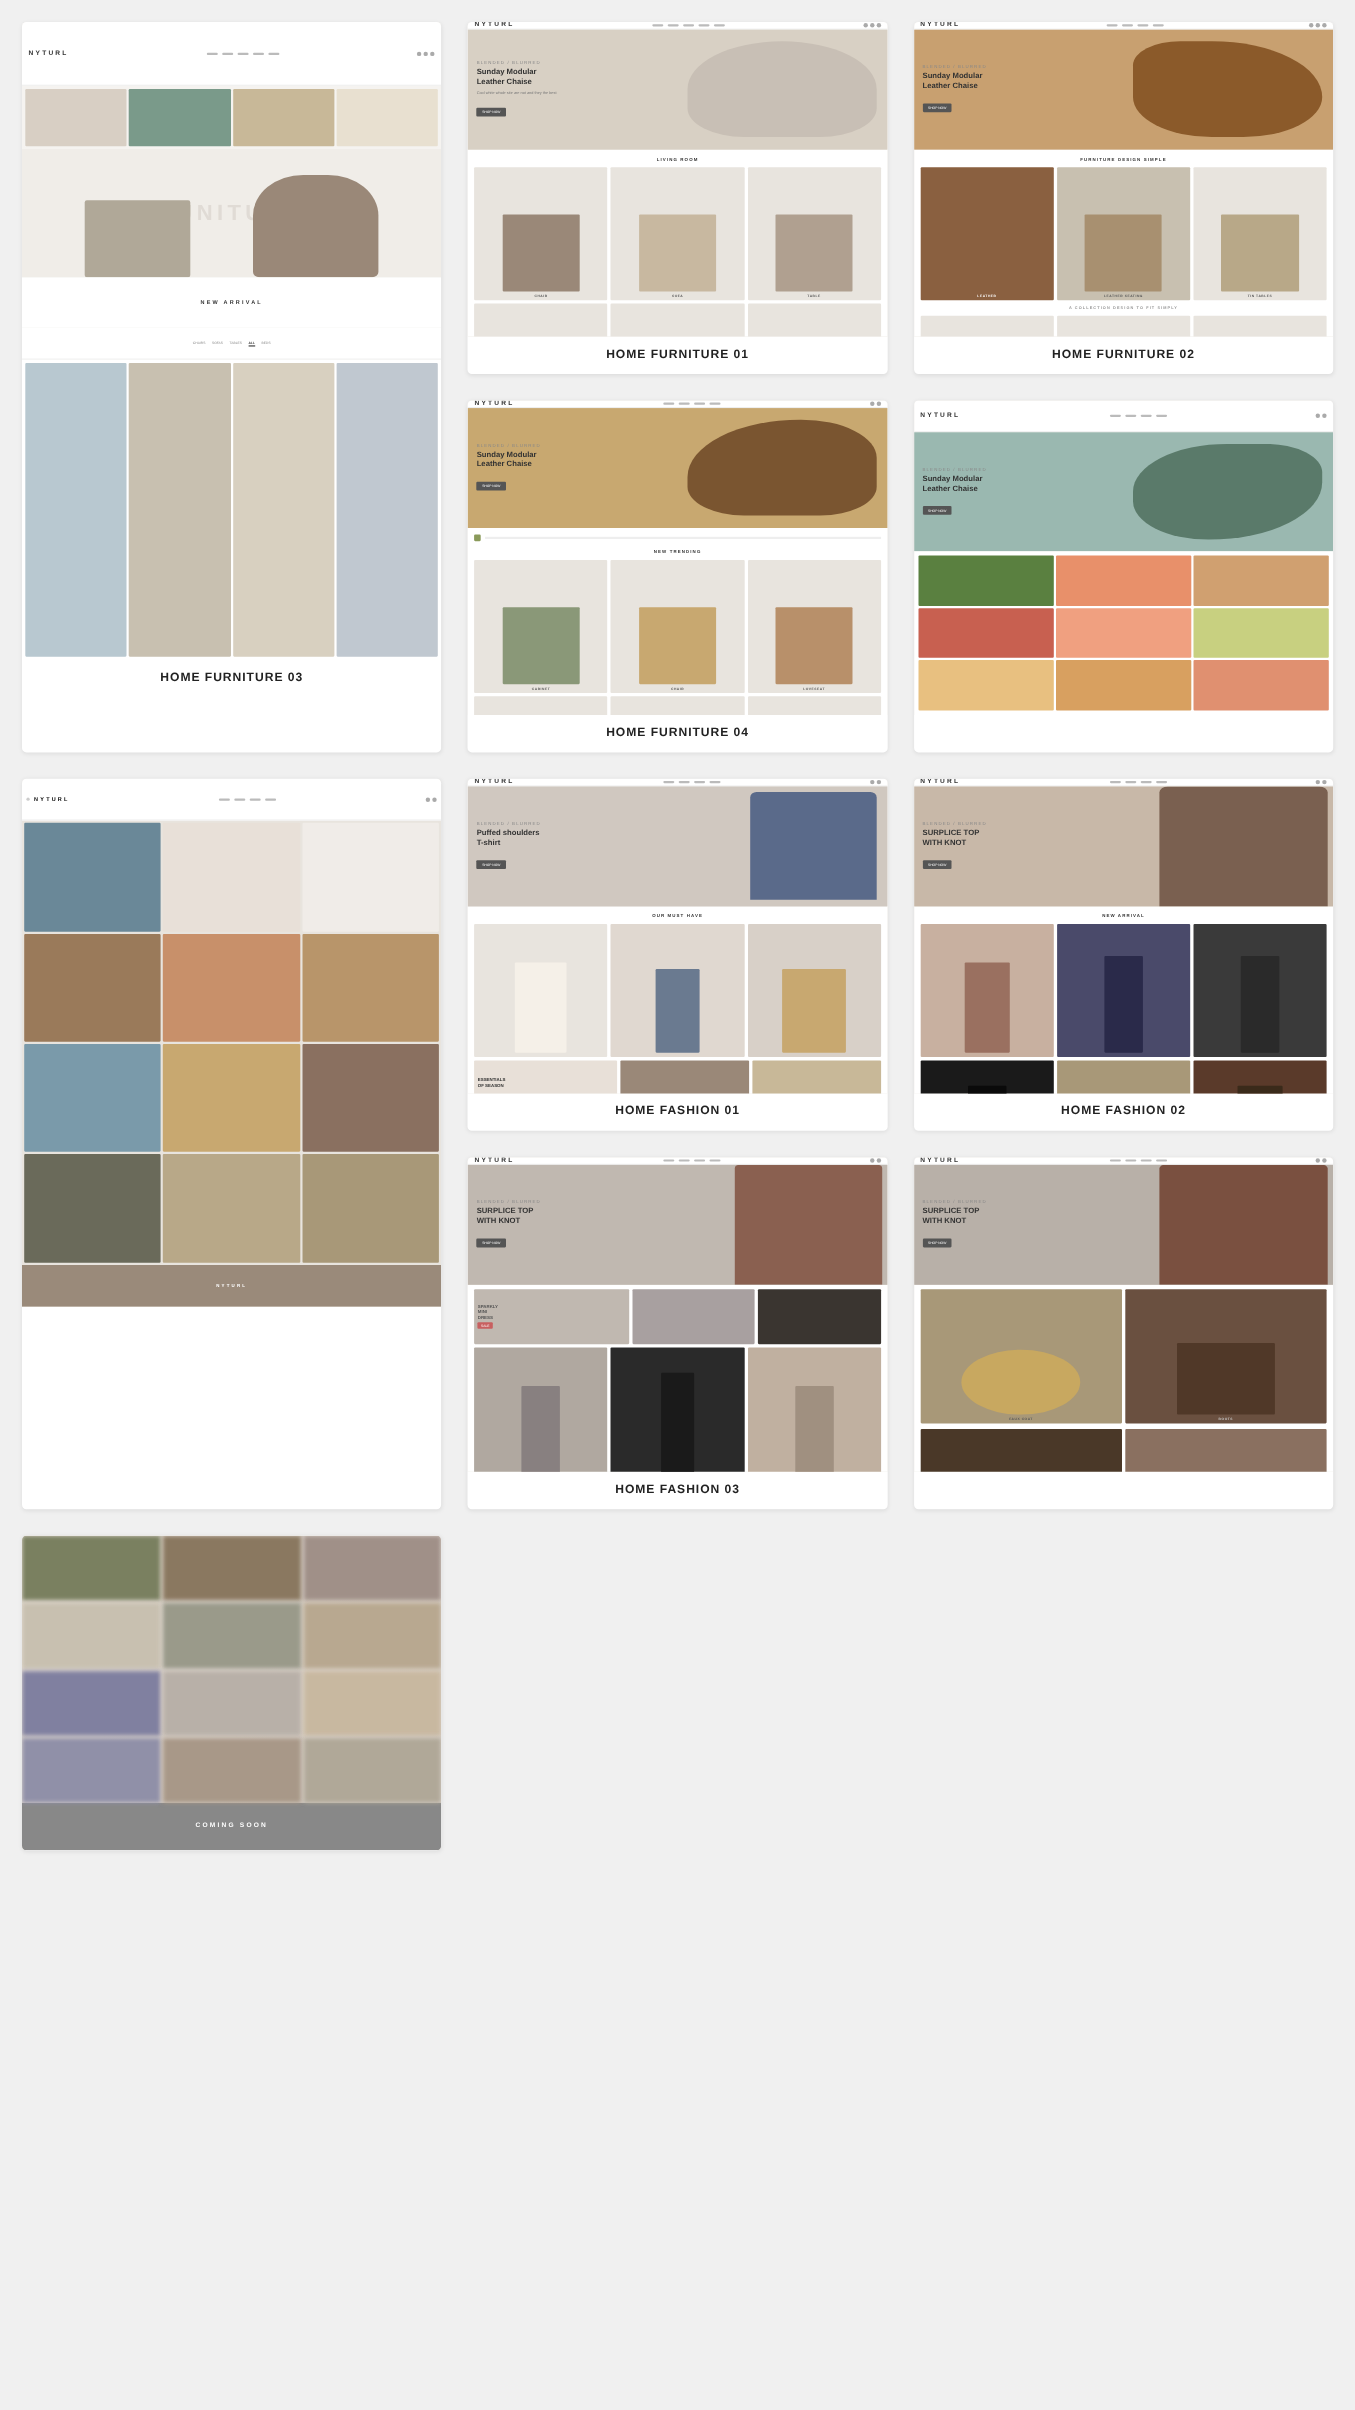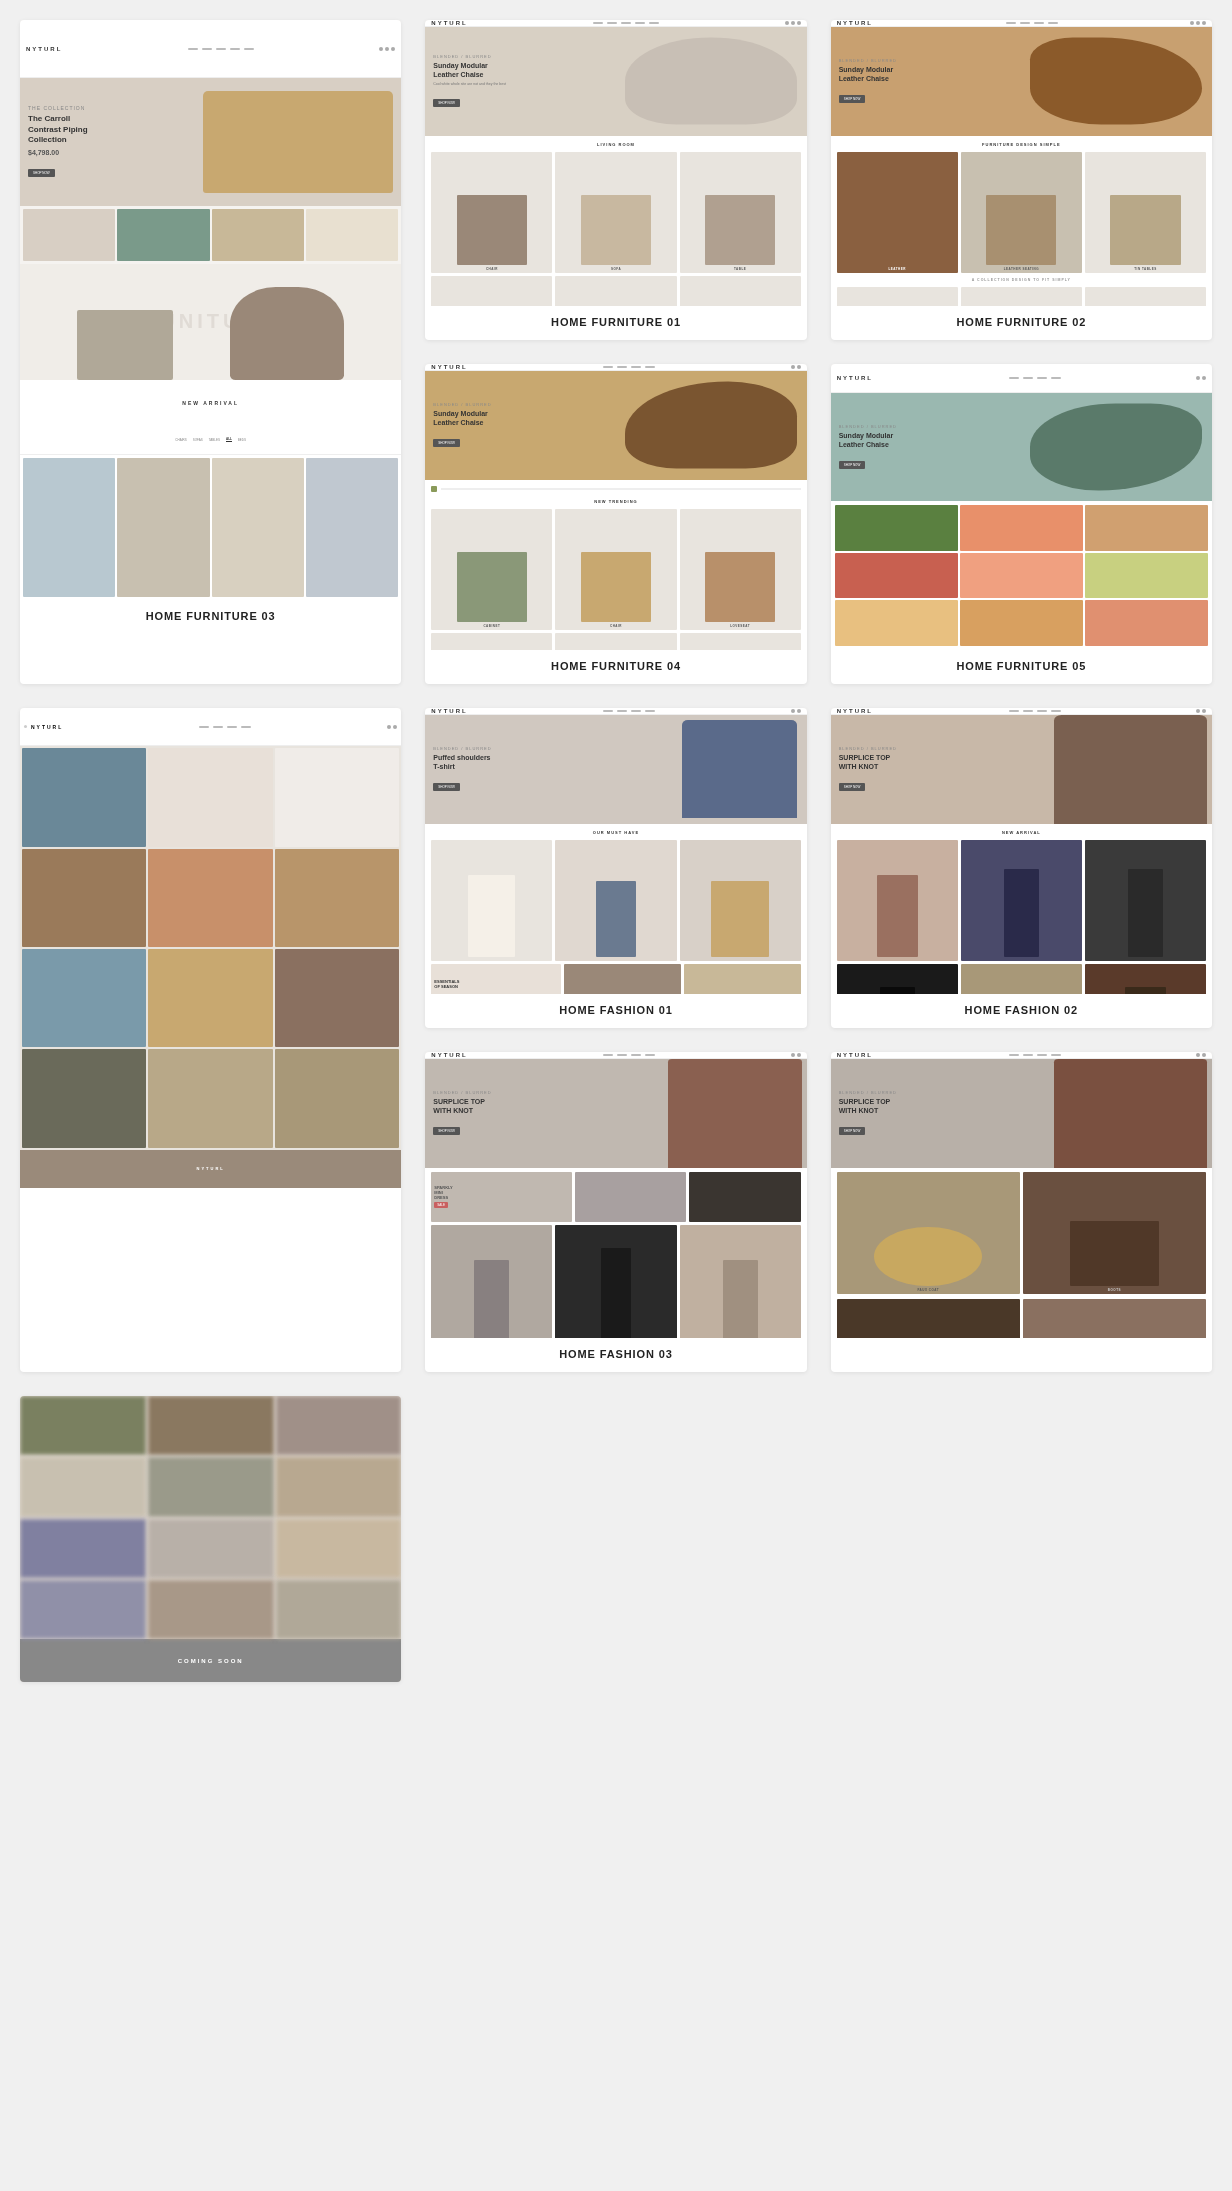--- a/index.html
+++ b/index.html
@@ -420,29 +420,20 @@
               <div class="mock-nav-link"></div>
               <div class="mock-nav-link"></div>
           </div>
           <div class="mock-nav-icons">
             <div class="mock-nav-icon"></div>
               <div class="mock-nav-icon"></div>
               <div class="mock-nav-icon"></div>
           </div>
         </div>
 
-        <div style="background:#d8cfc4; height:22%; position:relative; overflow:hidden; display:flex; align-items:center; padding:8px;">
-          <div>
-            <div style="font-size:5px; color:#888; letter-spacing:1px; text-transform:uppercase; margin-bottom:3px;">THE COLLECTION</div>
-            <div style="font-size:8px; font-weight:700; color:#333; line-height:1.3; margin-bottom:4px;">The Carroll<br>Contrast Piping<br>Collection</div>
-            <div style="font-size:7px; font-weight:700; color:#555; margin-bottom:4px;">$4,798.00</div>
-            <div class="mock-btn">SHOP NOW</div>
-          </div>
-          <div style="position:absolute; right:8px; top:10%; width:50%; height:80%; background:#c8a870; border-radius:5px 5px 3px 3px;"></div>
-        </div>
 
         <div style="background:#f5f3f0; height:10%; display:grid; grid-template-columns:repeat(4,1fr); gap:2px; padding:3px;">
           <div style="background:#d8cfc4; border-radius:1px;"></div>
           <div style="background:#7a9a8a; border-radius:1px;"></div>
           <div style="background:#c8b898; border-radius:1px;"></div>
           <div style="background:#e8e0d0; border-radius:1px;"></div>
         </div>
 
         <div style="background:#f0ede8; height:20%; position:relative; overflow:hidden; display:flex; align-items:center; justify-content:center;">
           <div style="font-size:20px; font-weight:900; color:#e0dbd5; letter-spacing:4px; text-transform:uppercase; position:absolute;">FUNITURE</div>
@@ -567,21 +558,20 @@
           <div style="background:#d0a070; border-radius:1px;"></div>
           <div style="background:#c86050; border-radius:1px;"></div>
           <div style="background:#f0a080; border-radius:1px;"></div>
           <div style="background:#c8d080; border-radius:1px;"></div>
           <div style="background:#e8c080; border-radius:1px;"></div>
           <div style="background:#d8a060; border-radius:1px;"></div>
           <div style="background:#e09070; border-radius:1px;"></div>
         </div>
       </div>
     </div>
-    <div class="card-label">HOME FURNITURE 05</div>
   </div>
 
   <div class="card" style="grid-row: 3 / 5;">
     <div class="card-preview" style="aspect-ratio: unset; height: 480px;">
       <div class="mock-mosaic">
         <div class="mock-mosaic-nav">
           <div style="display:flex; align-items:center; gap:4px;">
             <div style="width:3px; height:3px; background:#ccc; border-radius:50%;"></div>
             <span style="font-size:5px; font-weight:700; letter-spacing:2px;">NYTURL</span>
           </div>

